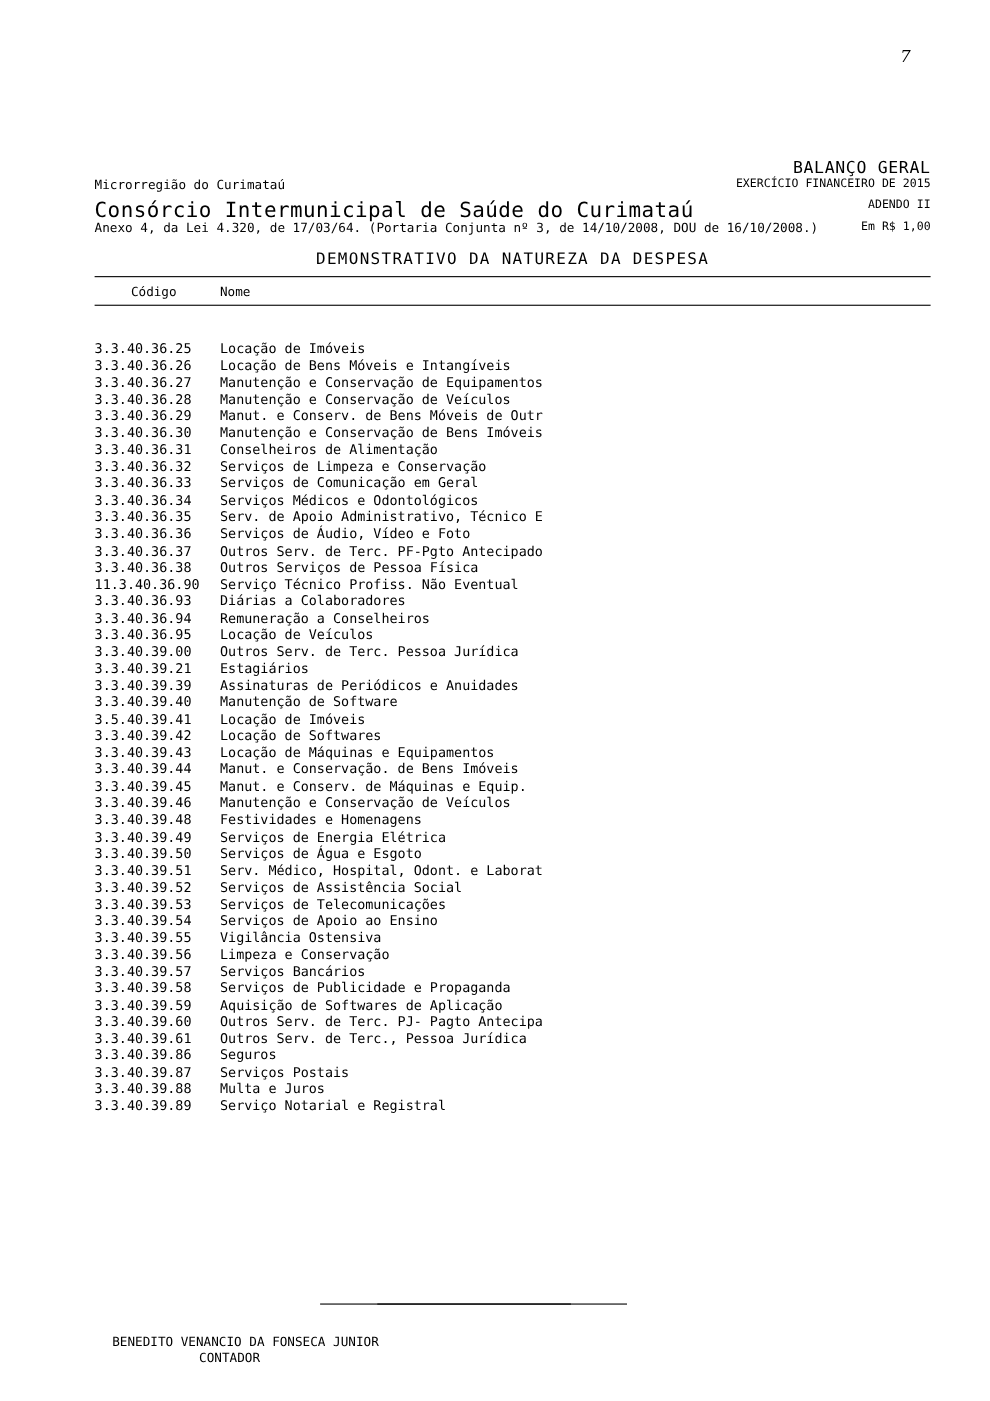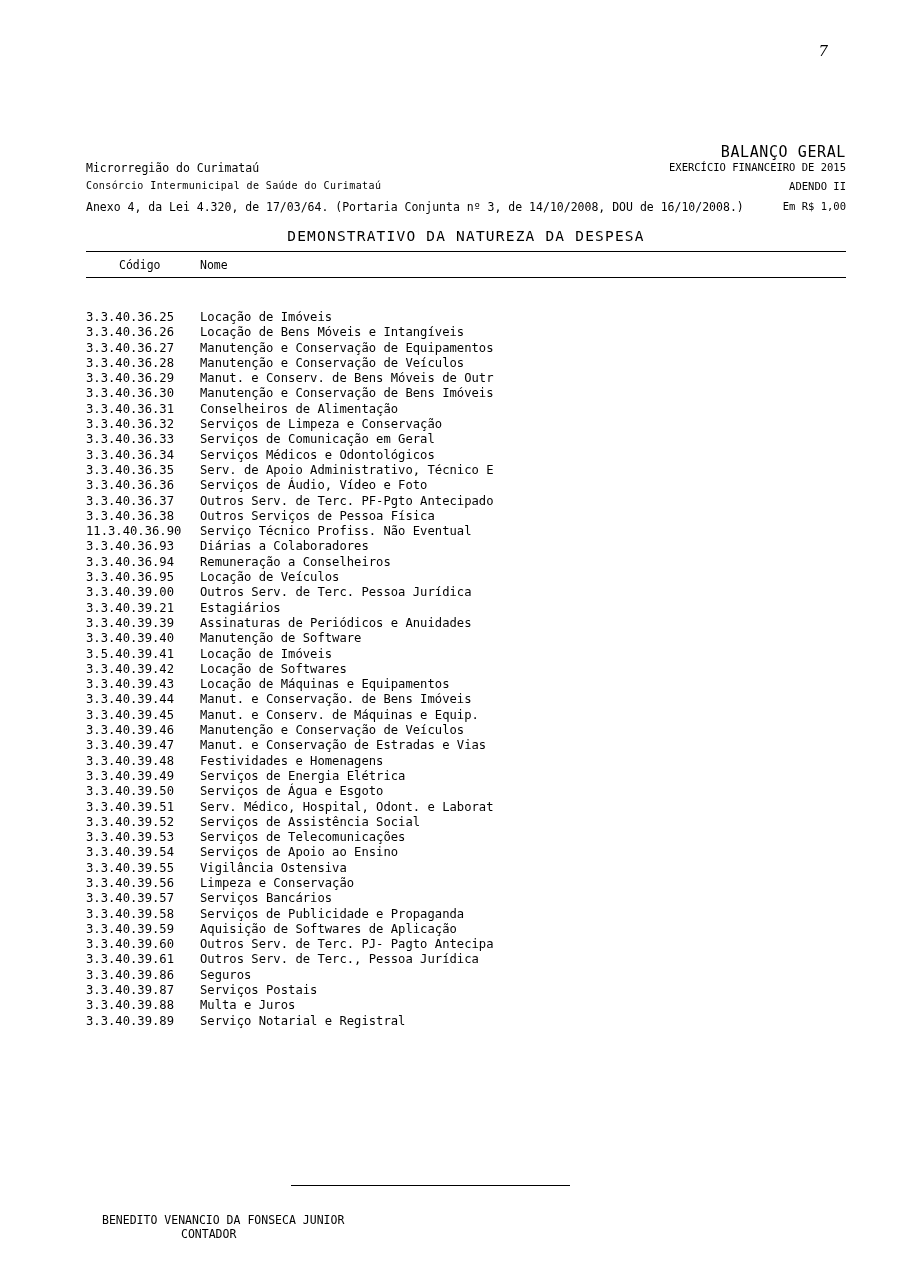--- a/index.html
+++ b/index.html
@@ -41,21 +41,21 @@
     height: 17px;
   }
   .hdr-left {
     position: absolute;
     left: 0;
     top: 0;
     font-size: 11.5px;
     white-space: nowrap;
   }
   .hdr-left.big {
-    font-size: 10px;
+    font-size: 19px;
     letter-spacing: 0.4px;
   }
   .hdr-right {
     position: absolute;
     right: 0;
     top: 0;
     font-size: 10.5px;
     white-space: nowrap;
     text-align: left;
   }
@@ -269,24 +269,20 @@
         </div>
       <div class="drow">
           <span class="code">3.3.40.39.45</span>
           <span class="name">Manut. e Conserv. de Máquinas e Equip.</span>
         </div>
       <div class="drow">
           <span class="code">3.3.40.39.46</span>
           <span class="name">Manutenção e Conservação de Veículos</span>
         </div>
       <div class="drow">
-          <span class="code">3.3.40.39.47</span>
-          <span class="name">Manut. e Conservação de Estradas e Vias</span>
-        </div>
-      <div class="drow">
           <span class="code">3.3.40.39.48</span>
           <span class="name">Festividades e Homenagens</span>
         </div>
       <div class="drow">
           <span class="code">3.3.40.39.49</span>
           <span class="name">Serviços de Energia Elétrica</span>
         </div>
       <div class="drow">
           <span class="code">3.3.40.39.50</span>
           <span class="name">Serviços de Água e Esgoto</span>

